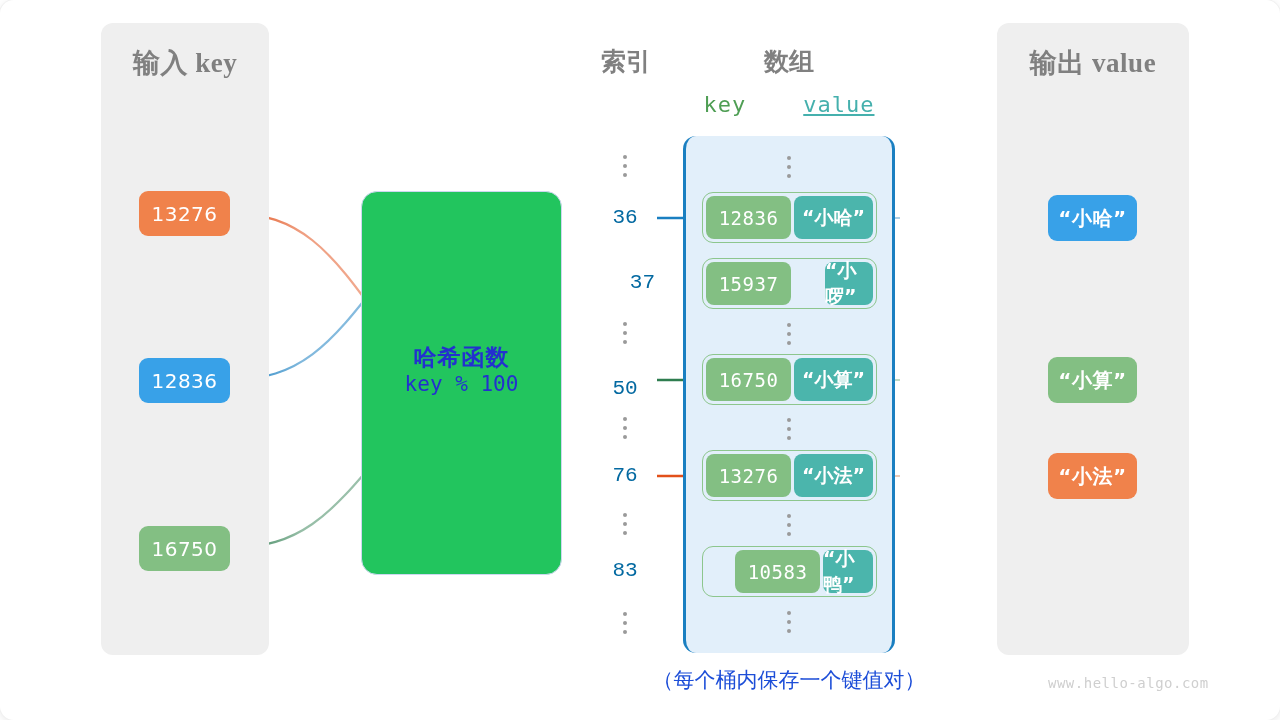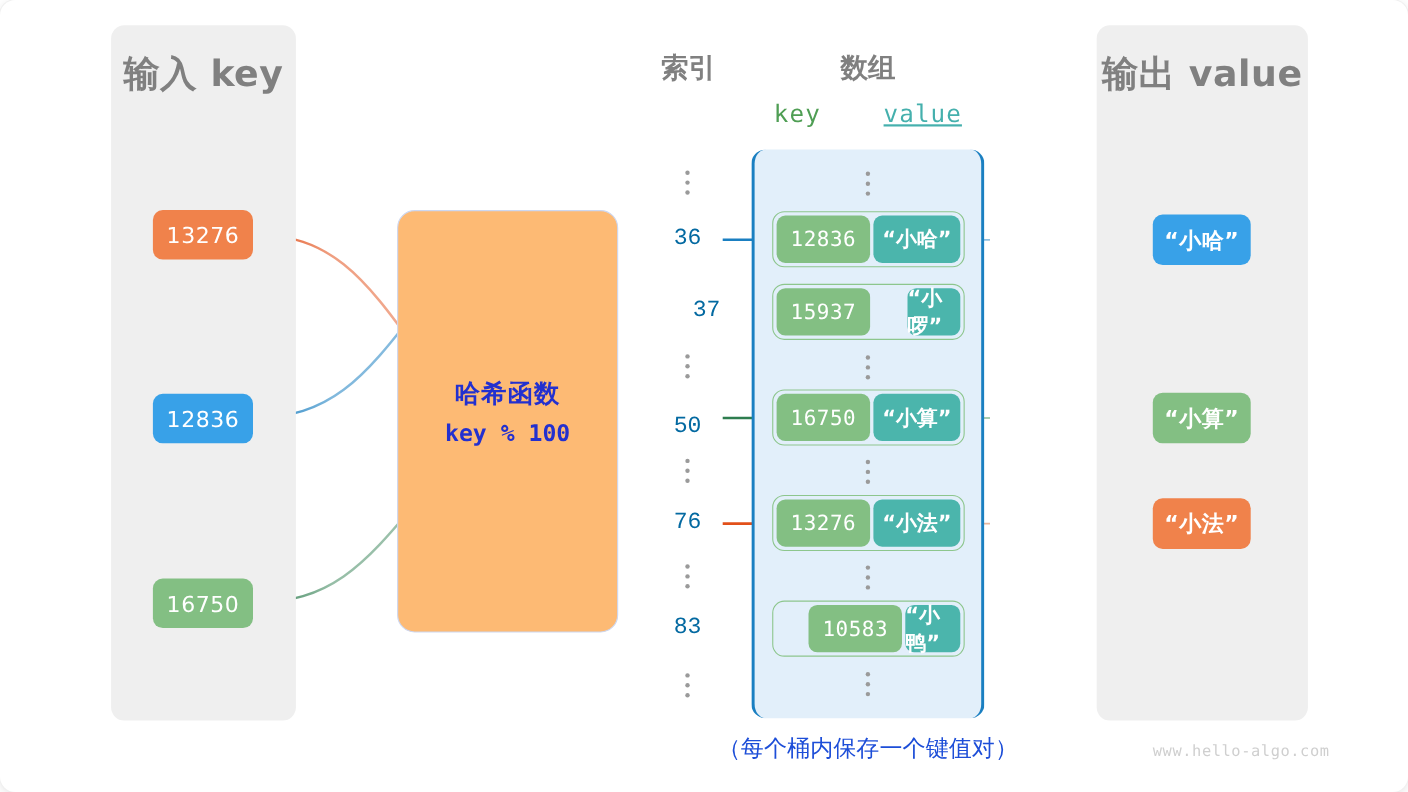--- a/index.html
+++ b/index.html
@@ -16,45 +16,46 @@
     overflow:hidden;
   }
   svg.wires{position:absolute;left:0;top:0;width:1280px;height:720px;pointer-events:none;}
 
   
   .panel{
     position:absolute;background:#efefef;border-radius:12px;
   }
   .panel-title{
     position:absolute;width:100%;text-align:center;
-    font-size:33px;font-weight:bold;color:#808080;
+    font-size:27px;font-weight:bold;color:#808080;
     letter-spacing:.5px;
+    font-family:Liberation Serif, serif;
   }
   
   .pill{
     position:absolute;display:flex;align-items:center;justify-content:center;
     color:#fff;border-radius:9px;font-size:20px;letter-spacing:.5px;
   }
   .pill.orange{background:#f0824b;}
   .pill.blue{background:#38a1e8;}
   .pill.green{background:#83bf83;}
   .pill.val{font-size:20px;font-weight:bold;}
 
   
   #hashbox{
     position:absolute;left:361px;top:191px;width:199px;height:382px;
-    background:#fdba74;border:1px solid #cdd7f0;border-radius:16px;
+    background:#22c55e;border:1px solid #cdd7f0;border-radius:16px;
   }
   #hashbox .l1{
     position:absolute;left:0;top:150px;width:100%;text-align:center;
     font-size:23px;font-weight:bold;color:#2330cf;letter-spacing:1px;
   }
   #hashbox .l2{
-    position:absolute;left:0;top:190px;width:100%;text-align:center;
-    font-size:21px;font-weight:bold;color:#2330cf;
+    position:absolute;left:0;top:180px;width:100%;text-align:center;
+    font-size:21px;font-weight:normal;color:#2330cf;
     font-family:"DejaVu Sans Mono","Liberation Mono",monospace;
   }
 
   
   .colhead{
     position:absolute;font-size:25px;font-weight:bold;color:#808080;
     text-align:center;
   }
   #kvhead{
     position:absolute;left:683px;top:92px;width:212px;text-align:center;

